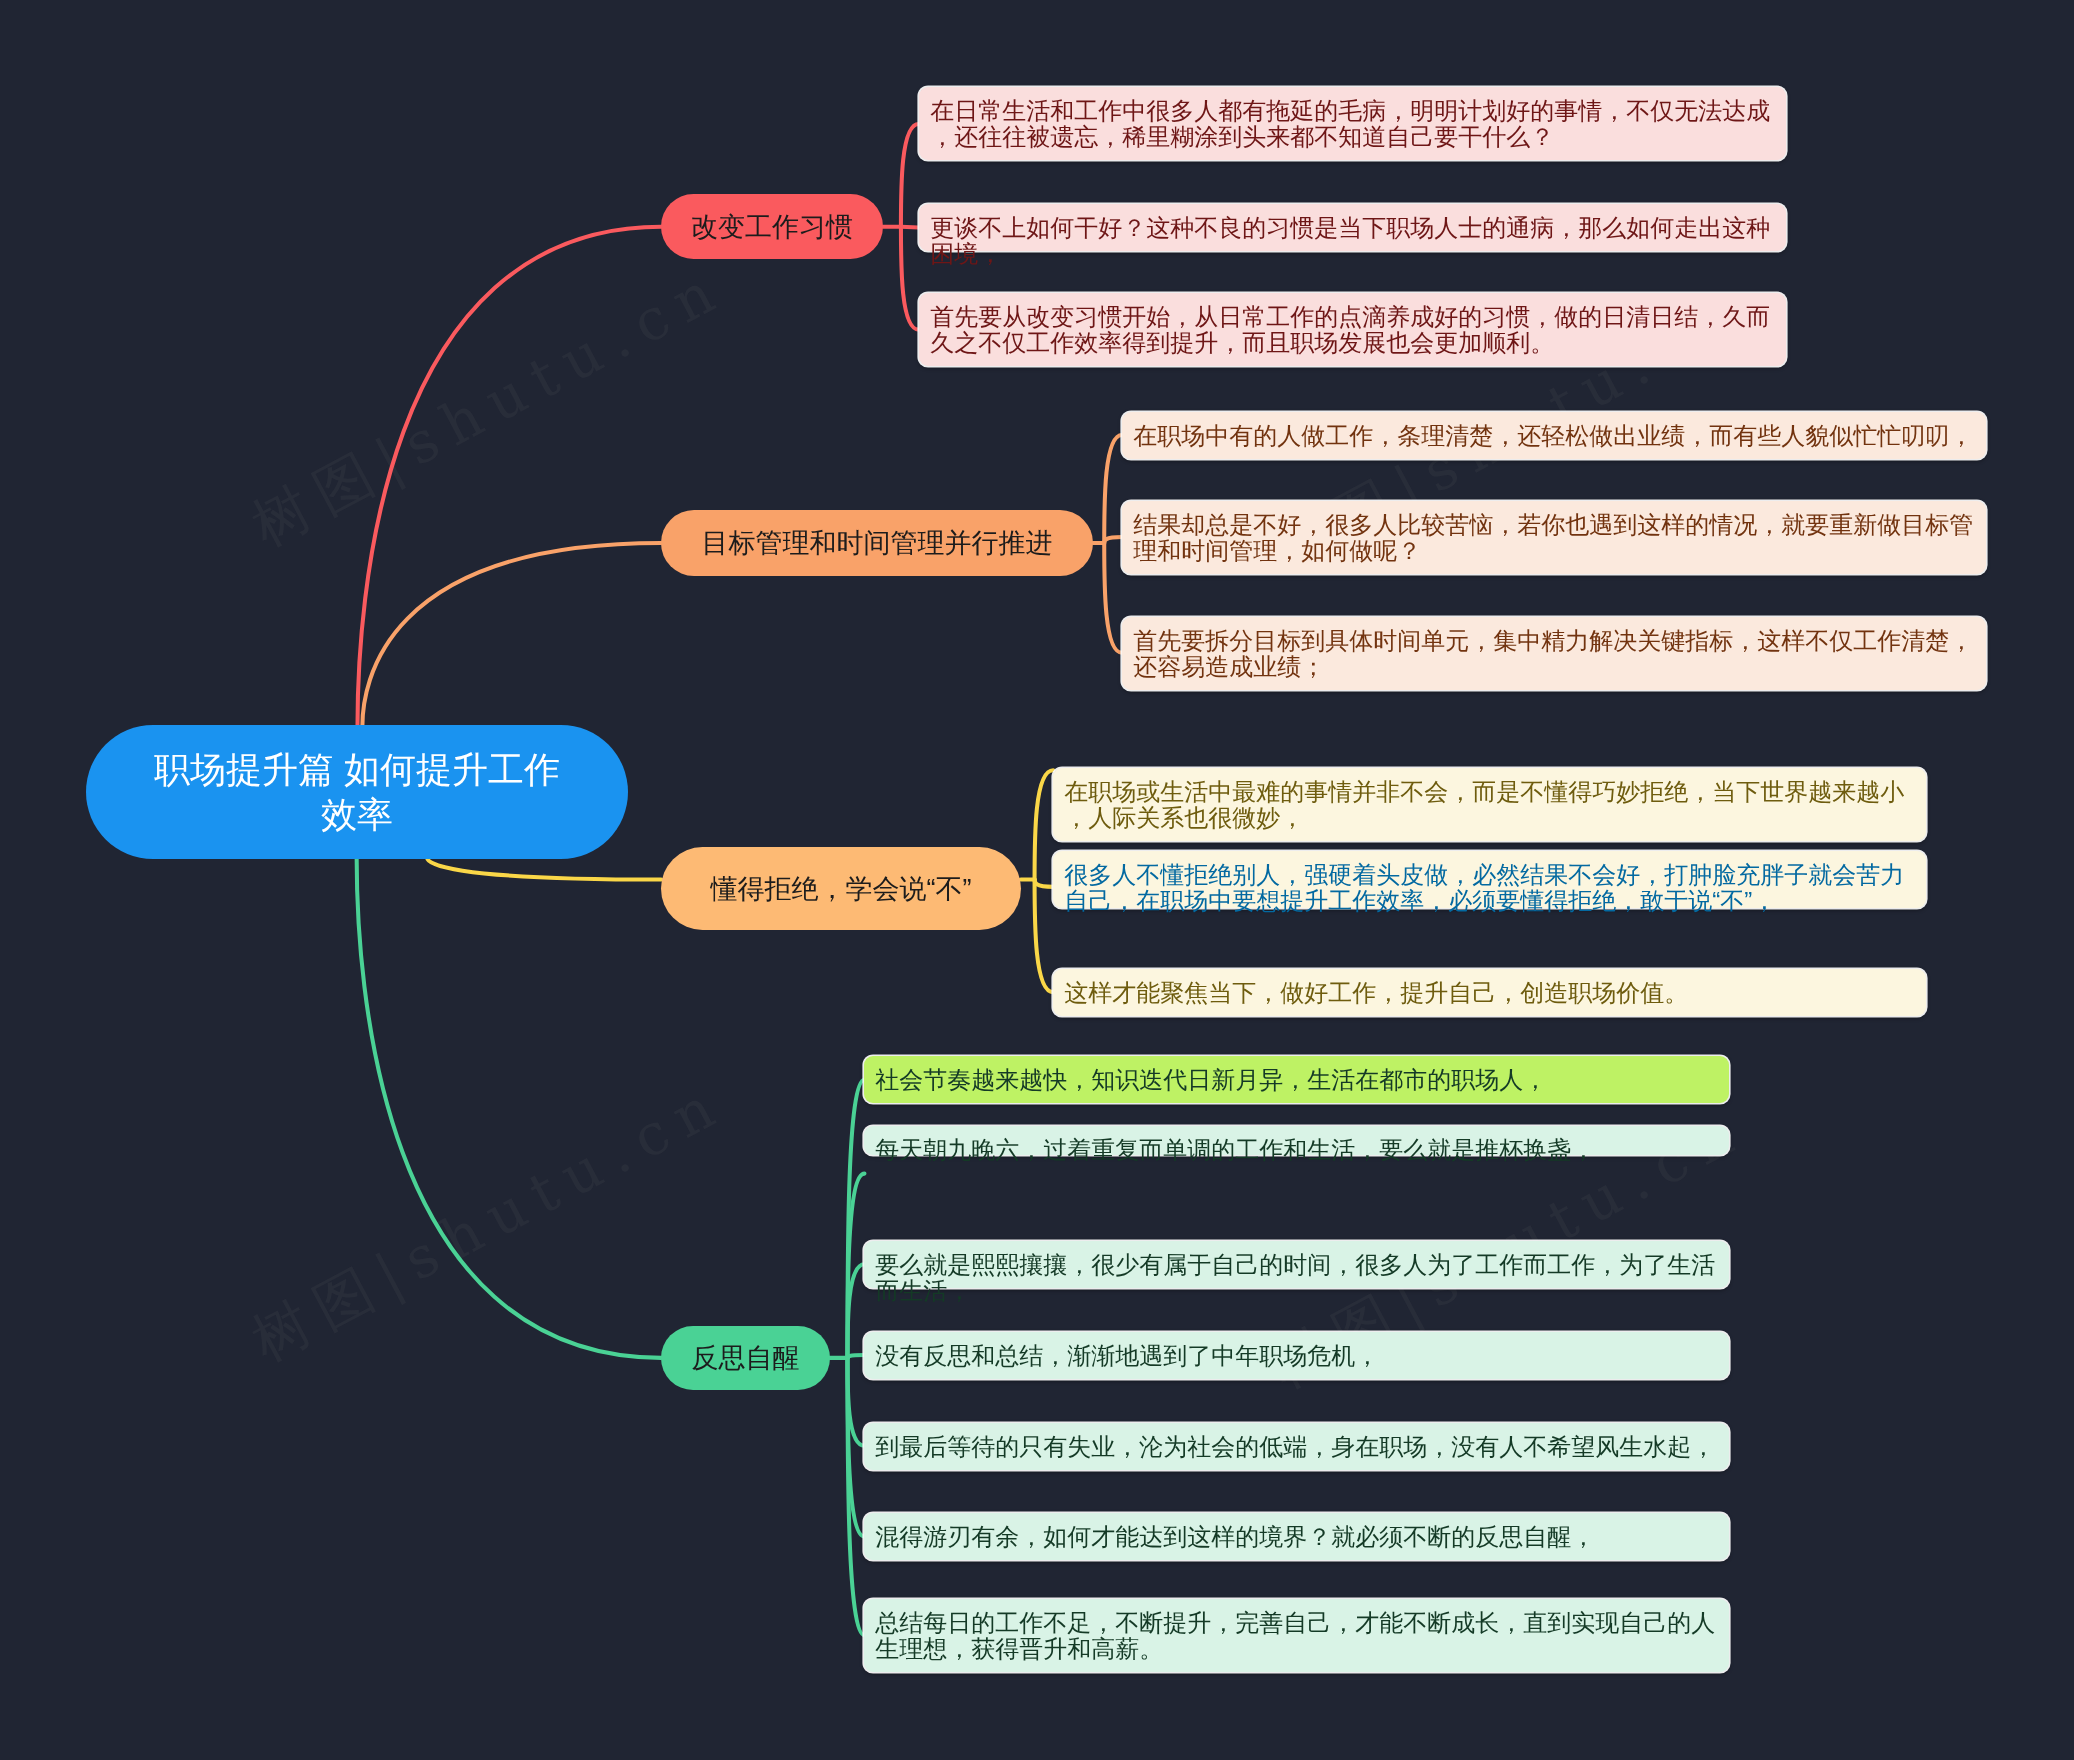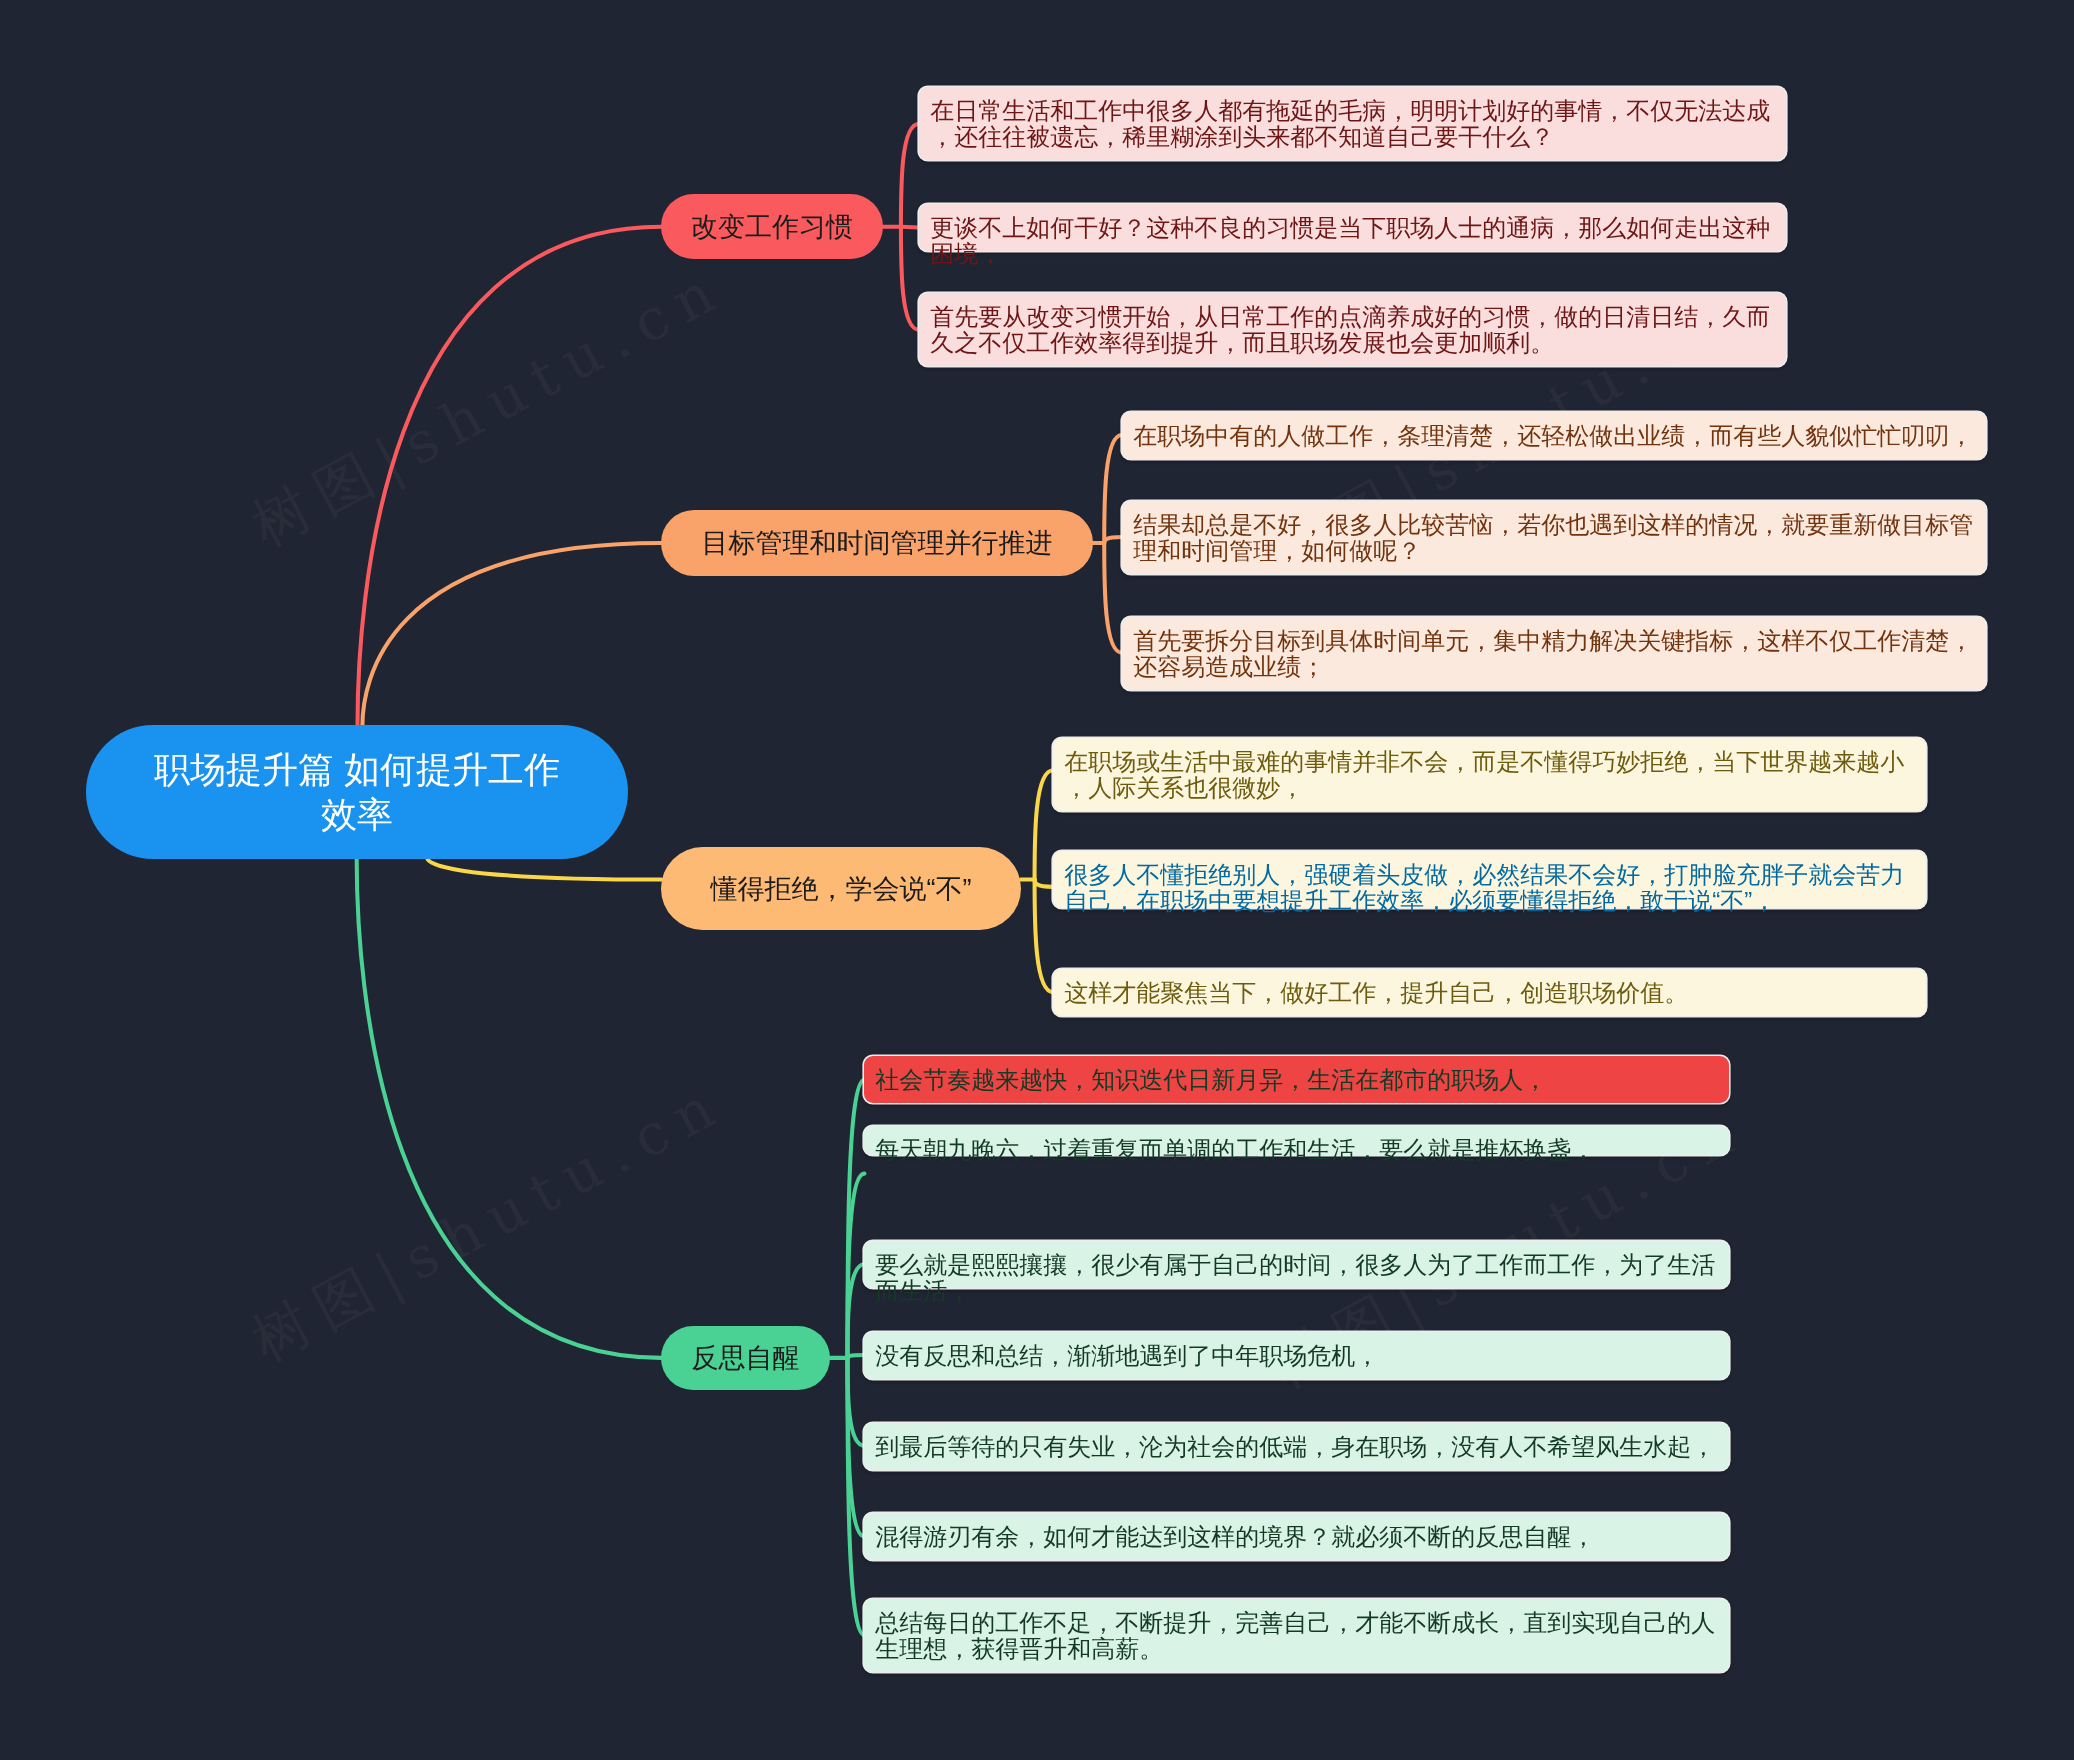--- a/index.html
+++ b/index.html
@@ -67,25 +67,25 @@
   <div class="node root-node" style="left:86px;top:725px;width:542px;height:134px;background:#1a93f0;color:#ffffff">职场提升篇 如何提升工作效率</div>
   <div class="node branch-node" style="left:661px;top:194px;width:222px;height:65px;background:#fa5a5e">改变工作习惯</div>
   <div class="card" style="left:919px;top:87px;width:867px;height:73px;background:#fadedd;color:#6e1616">在日常生活和工作中很多人都有拖延的毛病，明明计划好的事情，不仅无法达成，还往往被遗忘，稀里糊涂到头来都不知道自己要干什么？</div>
   <div class="card" style="left:919px;top:204px;width:867px;height:47px;background:#fadedd;color:#6e1616">更谈不上如何干好？这种不良的习惯是当下职场人士的通病，那么如何走出这种困境，</div>
   <div class="card" style="left:919px;top:293px;width:867px;height:73px;background:#fadedd;color:#6e1616">首先要从改变习惯开始，从日常工作的点滴养成好的习惯，做的日清日结，久而久之不仅工作效率得到提升，而且职场发展也会更加顺利。</div>
   <div class="node branch-node" style="left:661px;top:510px;width:432px;height:66px;background:#f9a269">目标管理和时间管理并行推进</div>
   <div class="card" style="left:1122px;top:412px;width:864px;height:47px;background:#fbe9dd;color:#72330f">在职场中有的人做工作，条理清楚，还轻松做出业绩，而有些人貌似忙忙叨叨，</div>
   <div class="card" style="left:1122px;top:501px;width:864px;height:73px;background:#fbe9dd;color:#72330f">结果却总是不好，很多人比较苦恼，若你也遇到这样的情况，就要重新做目标管理和时间管理，如何做呢？</div>
   <div class="card" style="left:1122px;top:617px;width:864px;height:73px;background:#fbe9dd;color:#72330f">首先要拆分目标到具体时间单元，集中精力解决关键指标，这样不仅工作清楚，还容易造成业绩；</div>
   <div class="node branch-node" style="left:661px;top:847px;width:360px;height:83px;background:#fdba74">懂得拒绝，学会说“不”</div>
-  <div class="card" style="left:1053px;top:738px;width:873px;height:73px;background:#fcf6df;color:#6e5c0e">在职场或生活中最难的事情并非不会，而是不懂得巧妙拒绝，当下世界越来越小，人际关系也很微妙，</div>
+  <div class="card" style="left:1053px;top:768px;width:873px;height:73px;background:#fcf6df;color:#6e5c0e">在职场或生活中最难的事情并非不会，而是不懂得巧妙拒绝，当下世界越来越小，人际关系也很微妙，</div>
   <div class="card" style="left:1053px;top:851px;width:873px;height:57px;background:#fcf6df;color:#0369a1">很多人不懂拒绝别人，强硬着头皮做，必然结果不会好，打肿脸充胖子就会苦力自己，在职场中要想提升工作效率，必须要懂得拒绝，敢于说“不”，</div>
   <div class="card" style="left:1053px;top:969px;width:873px;height:47px;background:#fcf6df;color:#6e5c0e">这样才能聚焦当下，做好工作，提升自己，创造职场价值。</div>
   <div class="node branch-node" style="left:661px;top:1326px;width:169px;height:64px;background:#4ad295">反思自醒</div>
-  <div class="card" style="left:864px;top:1056px;width:865px;height:47px;background:#ef4444;color:#143a26">社会节奏越来越快，知识迭代日新月异，生活在都市的职场人，</div>
+  <div class="card" style="left:864px;top:1056px;width:865px;height:47px;background:#bef264;color:#143a26">社会节奏越来越快，知识迭代日新月异，生活在都市的职场人，</div>
   <div class="card" style="left:864px;top:1126px;width:865px;height:29px;background:#d9f3e6;color:#143a26">每天朝九晚六，过着重复而单调的工作和生活，要么就是推杯换盏，</div>
   <div class="card" style="left:864px;top:1241px;width:865px;height:47px;background:#d9f3e6;color:#143a26">要么就是熙熙攘攘，很少有属于自己的时间，很多人为了工作而工作，为了生活而生活，</div>
   <div class="card" style="left:864px;top:1332px;width:865px;height:47px;background:#d9f3e6;color:#143a26">没有反思和总结，渐渐地遇到了中年职场危机，</div>
   <div class="card" style="left:864px;top:1423px;width:865px;height:47px;background:#d9f3e6;color:#143a26">到最后等待的只有失业，沦为社会的低端，身在职场，没有人不希望风生水起，</div>
   <div class="card" style="left:864px;top:1513px;width:865px;height:47px;background:#d9f3e6;color:#143a26">混得游刃有余，如何才能达到这样的境界？就必须不断的反思自醒，</div>
   <div class="card" style="left:864px;top:1599px;width:865px;height:73px;background:#d9f3e6;color:#143a26">总结每日的工作不足，不断提升，完善自己，才能不断成长，直到实现自己的人生理想，获得晋升和高薪。</div>
   </div>
 
 </div>
 

